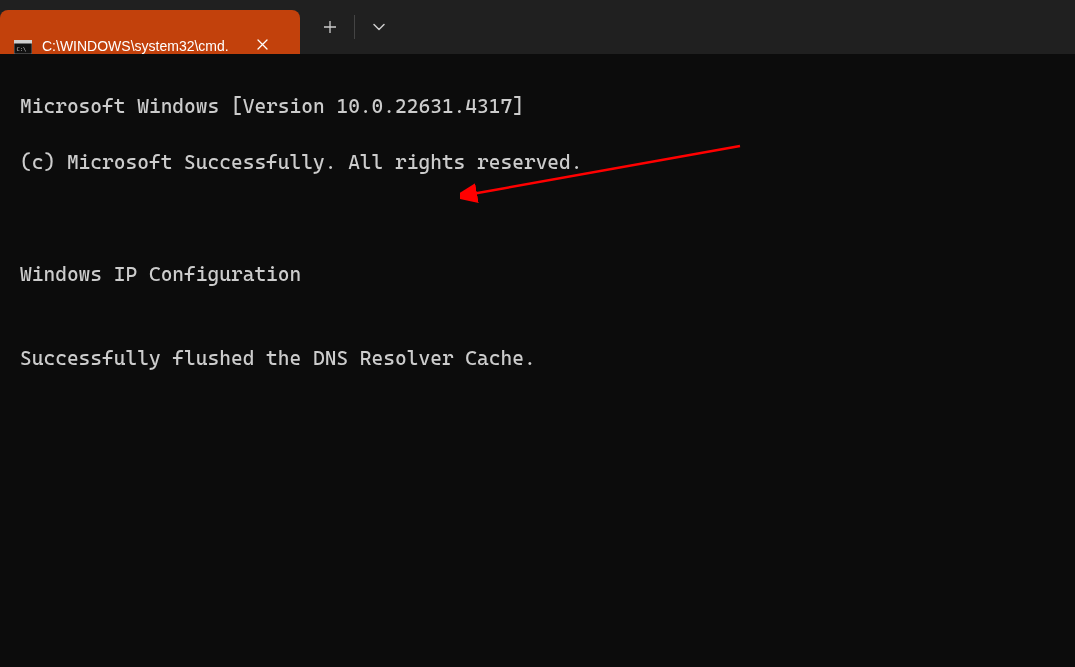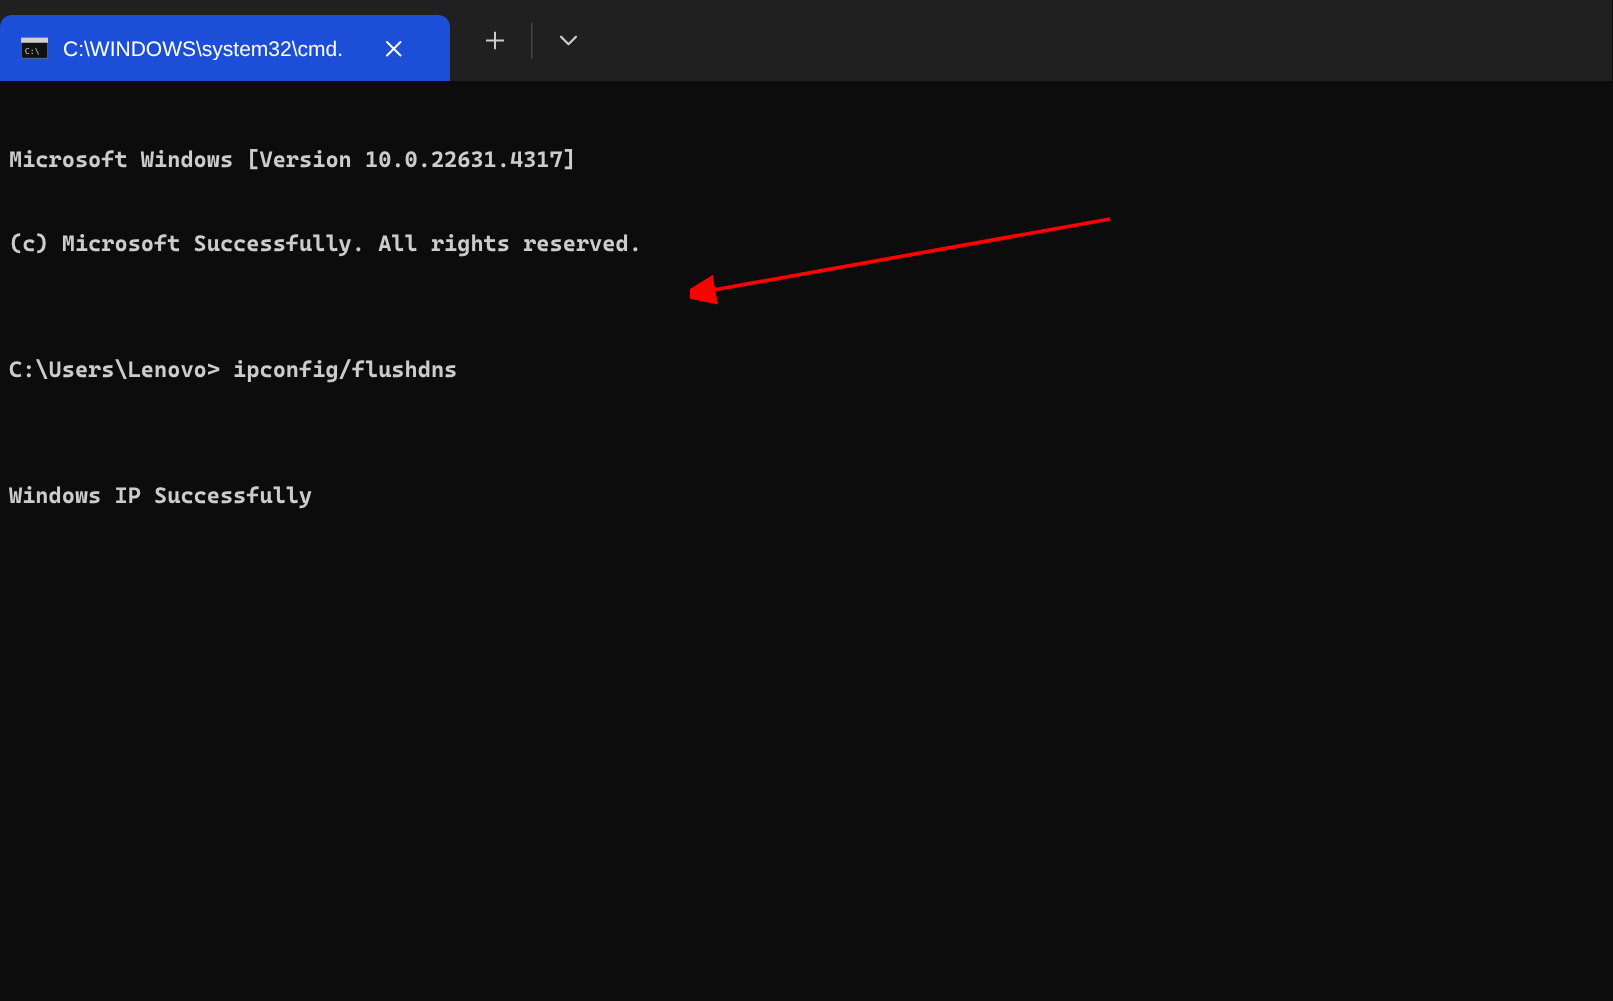--- a/index.html
+++ b/index.html
@@ -16,22 +16,22 @@
     }
     .titlebar {
       display: flex;
       align-items: center;
       background: #202020;
       height: 54px;
       padding: 0;
     }
     .tab {
       display: flex;
-      align-items: center;
-      background: #1d4ed8;
+      align-items: flex-end;
+      background: #c2410c;
       height: 44px;
       margin-top: 10px;
       padding: 0 28px 0 14px;
       border-top-left-radius: 8px;
       border-top-right-radius: 8px;
       min-width: 300px;
       gap: 10px;
     }
     .tab-icon {
       width: 18px;
@@ -77,25 +77,25 @@
       cursor: pointer;
       color: #cccccc;
     }
     .divider {
       width: 1px;
       height: 24px;
       background: #444;
       margin: 0 2px;
     }
     .terminal {
-      padding: 10px 6px;
+      padding: 10px 20px;
       color: #cccccc;
-      font-size: 15px;
+      font-size: 20px;
       line-height: 28px;
-      font-weight: 700;
+      font-weight: 400;
       white-space: pre;
       position: relative;
     }
     .terminal-line {
       display: block;
     }
     .annotation-arrow {
       position: absolute;
       left: 460px;
       top: 90px;
@@ -133,24 +133,24 @@
         <path d="M1 1.5 L6 6.5 L11 1.5" stroke="#cccccc" stroke-width="1.5" fill="none" stroke-linecap="round" stroke-linejoin="round"></path>
       </svg>
     </div>
   </div>
 </div>
 
 <div class="terminal">
 <span class="terminal-line">Microsoft Windows [Version 10.0.22631.4317]</span>
 <span class="terminal-line">(c) Microsoft Successfully. All rights reserved.</span>
 <span class="terminal-line"></span>
-<span class="terminal-line">C:\Users\Lenovo&gt; ipconfig/flushdns</span>
 <span class="terminal-line"></span>
-<span class="terminal-line">Windows IP Successfully</span>
+<span class="terminal-line">Windows IP Configuration</span>
 <span class="terminal-line"></span>
+<span class="terminal-line">Successfully flushed the DNS Resolver Cache.</span>
 <span class="terminal-line"></span>
 <svg class="annotation-arrow" width="290" height="60" viewBox="0 0 290 60">
   <defs>
     <marker id="arrowhead" markerWidth="10" markerHeight="8" refX="2" refY="4" orient="auto">
       <polygon points="0 0, 10 4, 0 8" fill="#ff0000"></polygon>
     </marker>
   </defs>
   <line x1="280" y1="2" x2="12" y2="50" stroke="#ff0000" stroke-width="2.5" marker-end="url(#arrowhead)"></line>
 </svg>
 </div>

